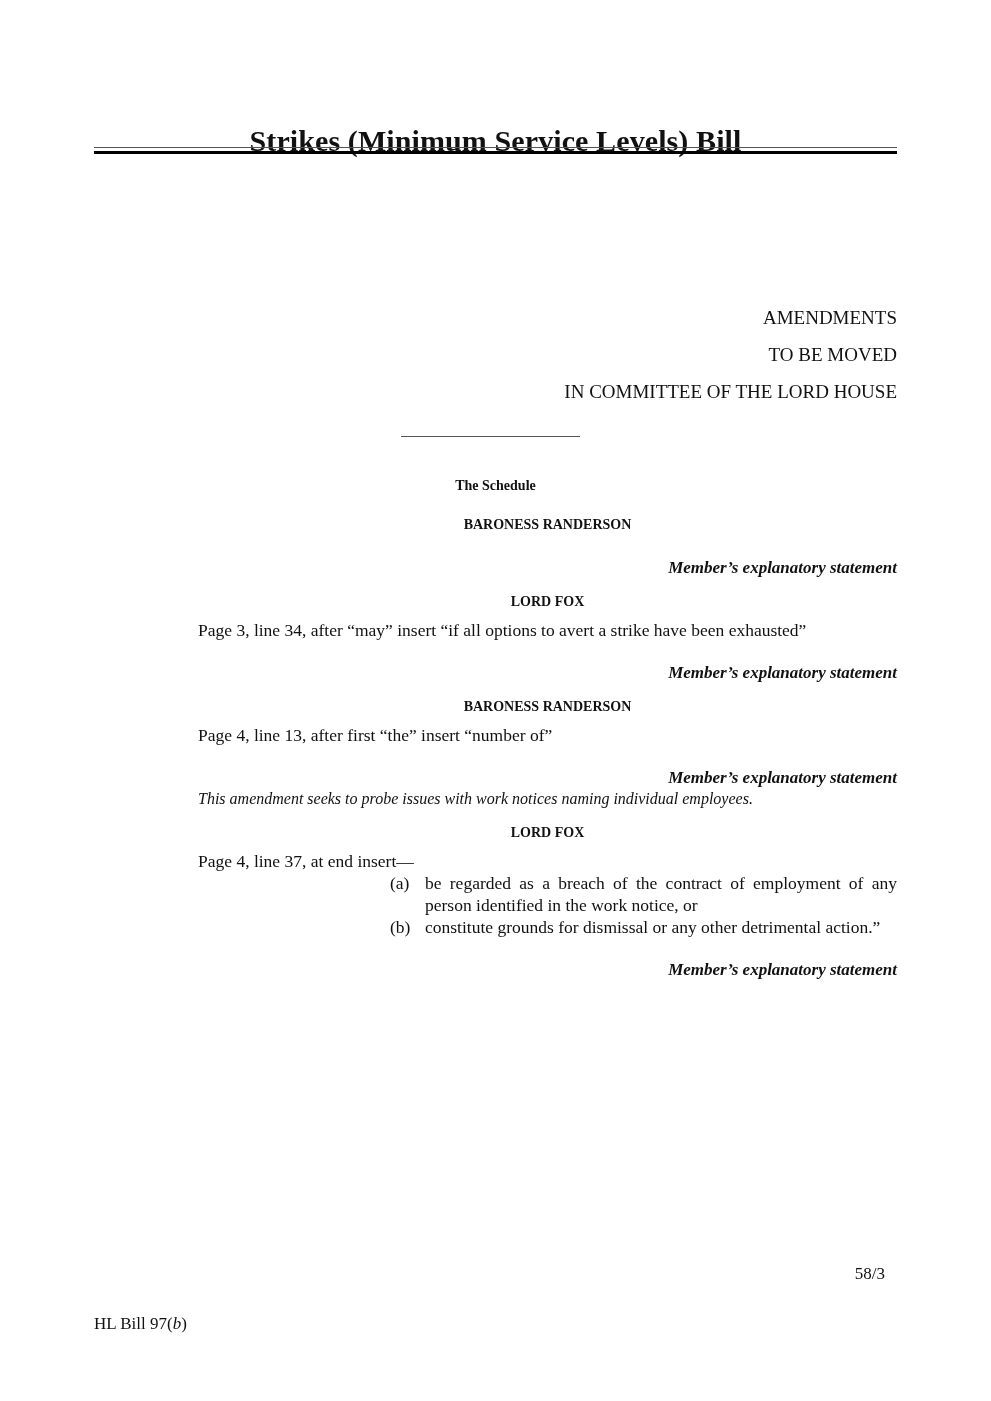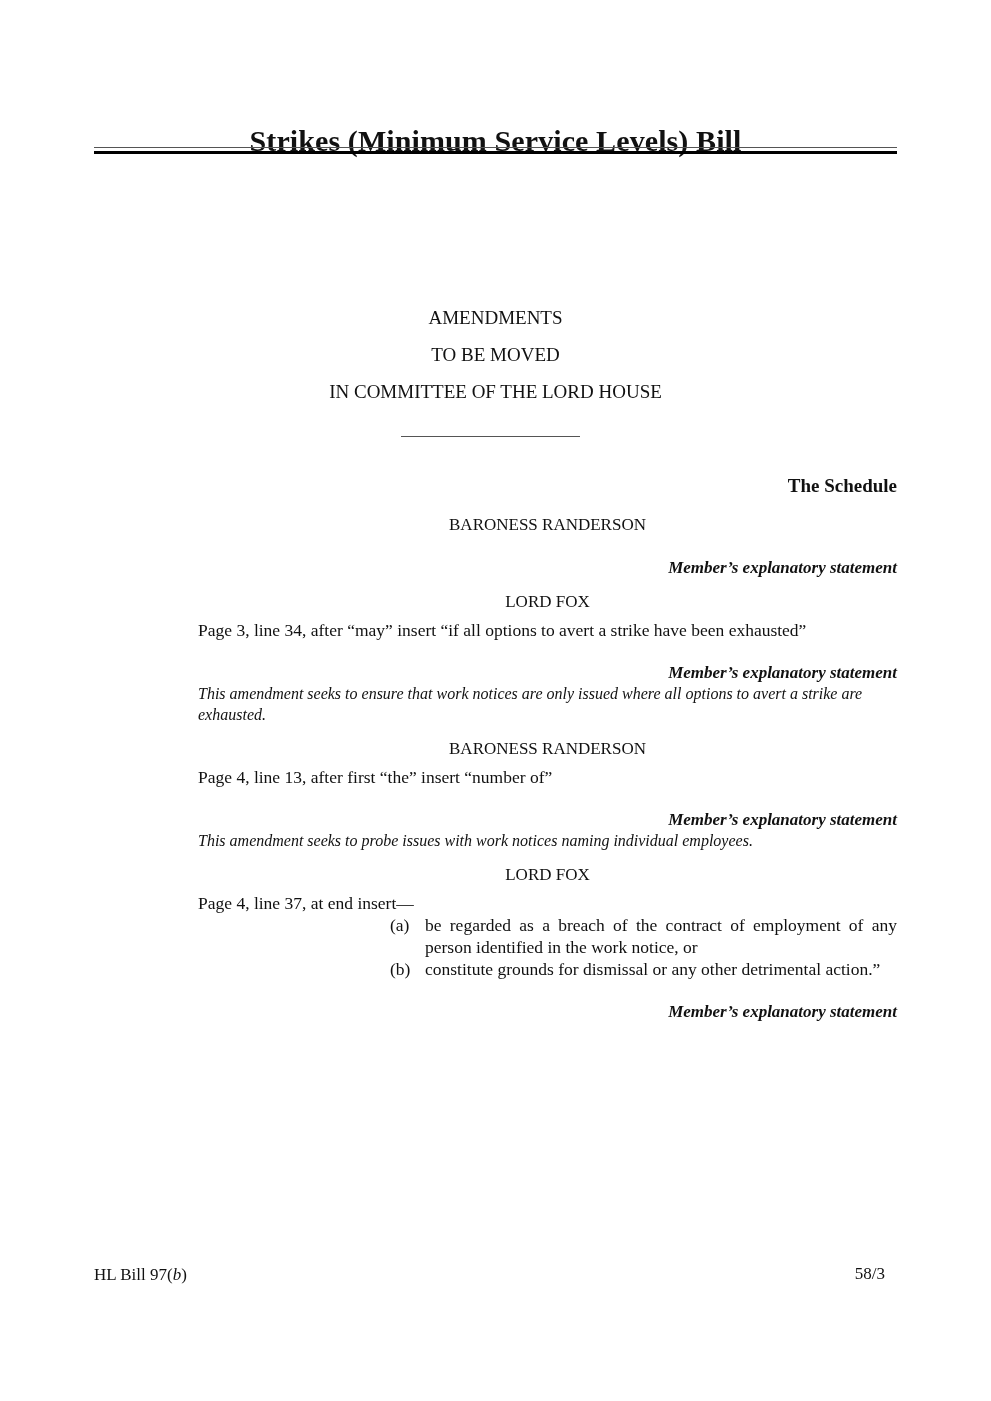--- a/index.html
+++ b/index.html
@@ -32,46 +32,47 @@
       background: #555555;
     }
     .rule-thick {
       left: 94px; width: 803px; top: 151px; height: 3px;
       background: #000000;
     }
 
     .heading-line {
       left: 94px;
       width: 803px;
-      text-align: center;
+      text-align: right;
       font-size: 19px;
       line-height: 24px;
     }
     .short-rule {
       left: 401px; width: 179px; top: 436px; height: 1px;
       background: #555555;
     }
     .schedule {
       left: 94px; width: 803px; top: 475px;
-      text-align: right;
+      text-align: center;
       font-weight: bold;
-      font-size: 19px;
+      font-size: 14px;
       line-height: 22px;
     }
 
     .content {
       left: 198px;
       width: 699px;
       top: 514px;
     }
     .member {
       text-align: center;
-      font-size: 17px;
+      font-size: 14px;
       line-height: 22px;
       margin-bottom: 6px;
+      font-weight: bold;
     }
     .amendment {
       font-size: 17.5px;
       line-height: 22px;
       text-align: justify;
     }
     .statement {
       margin-top: 21px;
       margin-bottom: 13px;
     }
@@ -109,21 +110,21 @@
       padding-left: 227px;
       text-align: justify;
     }
     .para-label {
       position: absolute;
       left: 192px;
       top: 0;
     }
 
     .footer-left {
-      left: 94px; top: 1264px;
+      left: 94px; top: 1313px;
       font-size: 17px; line-height: 22px;
     }
     .footer-right {
       right: 106px; top: 1263px;
       font-size: 17px; line-height: 22px;
     }
   </style>
 </head>
 <body>
 
@@ -145,21 +146,20 @@
     <div class="statement">
       <div class="statement-title">Member’s explanatory statement</div>
     </div>
   </div>
 
   <div>
     <div class="member">LORD FOX</div>
     <div class="amendment" style="text-align:left; white-space:nowrap;">Page 3, line 34, after “may” insert “if all options to avert a strike have been exhausted”</div>
     <div class="statement">
       <div class="statement-title">Member’s explanatory statement</div>
-      <div class="statement-text" style="padding-right:10px;">This amendment seeks to ensure that work notices are only issued where all options to avert a strike are exhausted.</div>
     </div>
   </div>
 
   <div>
     <div class="member">BARONESS RANDERSON</div>
     <div class="amendment">Page 4, line 13, after first “the” insert “number of”</div>
     <div class="statement">
       <div class="statement-title">Member’s explanatory statement</div>
       <div class="statement-text">This amendment seeks to probe issues with work notices naming individual employees.</div>
     </div>

